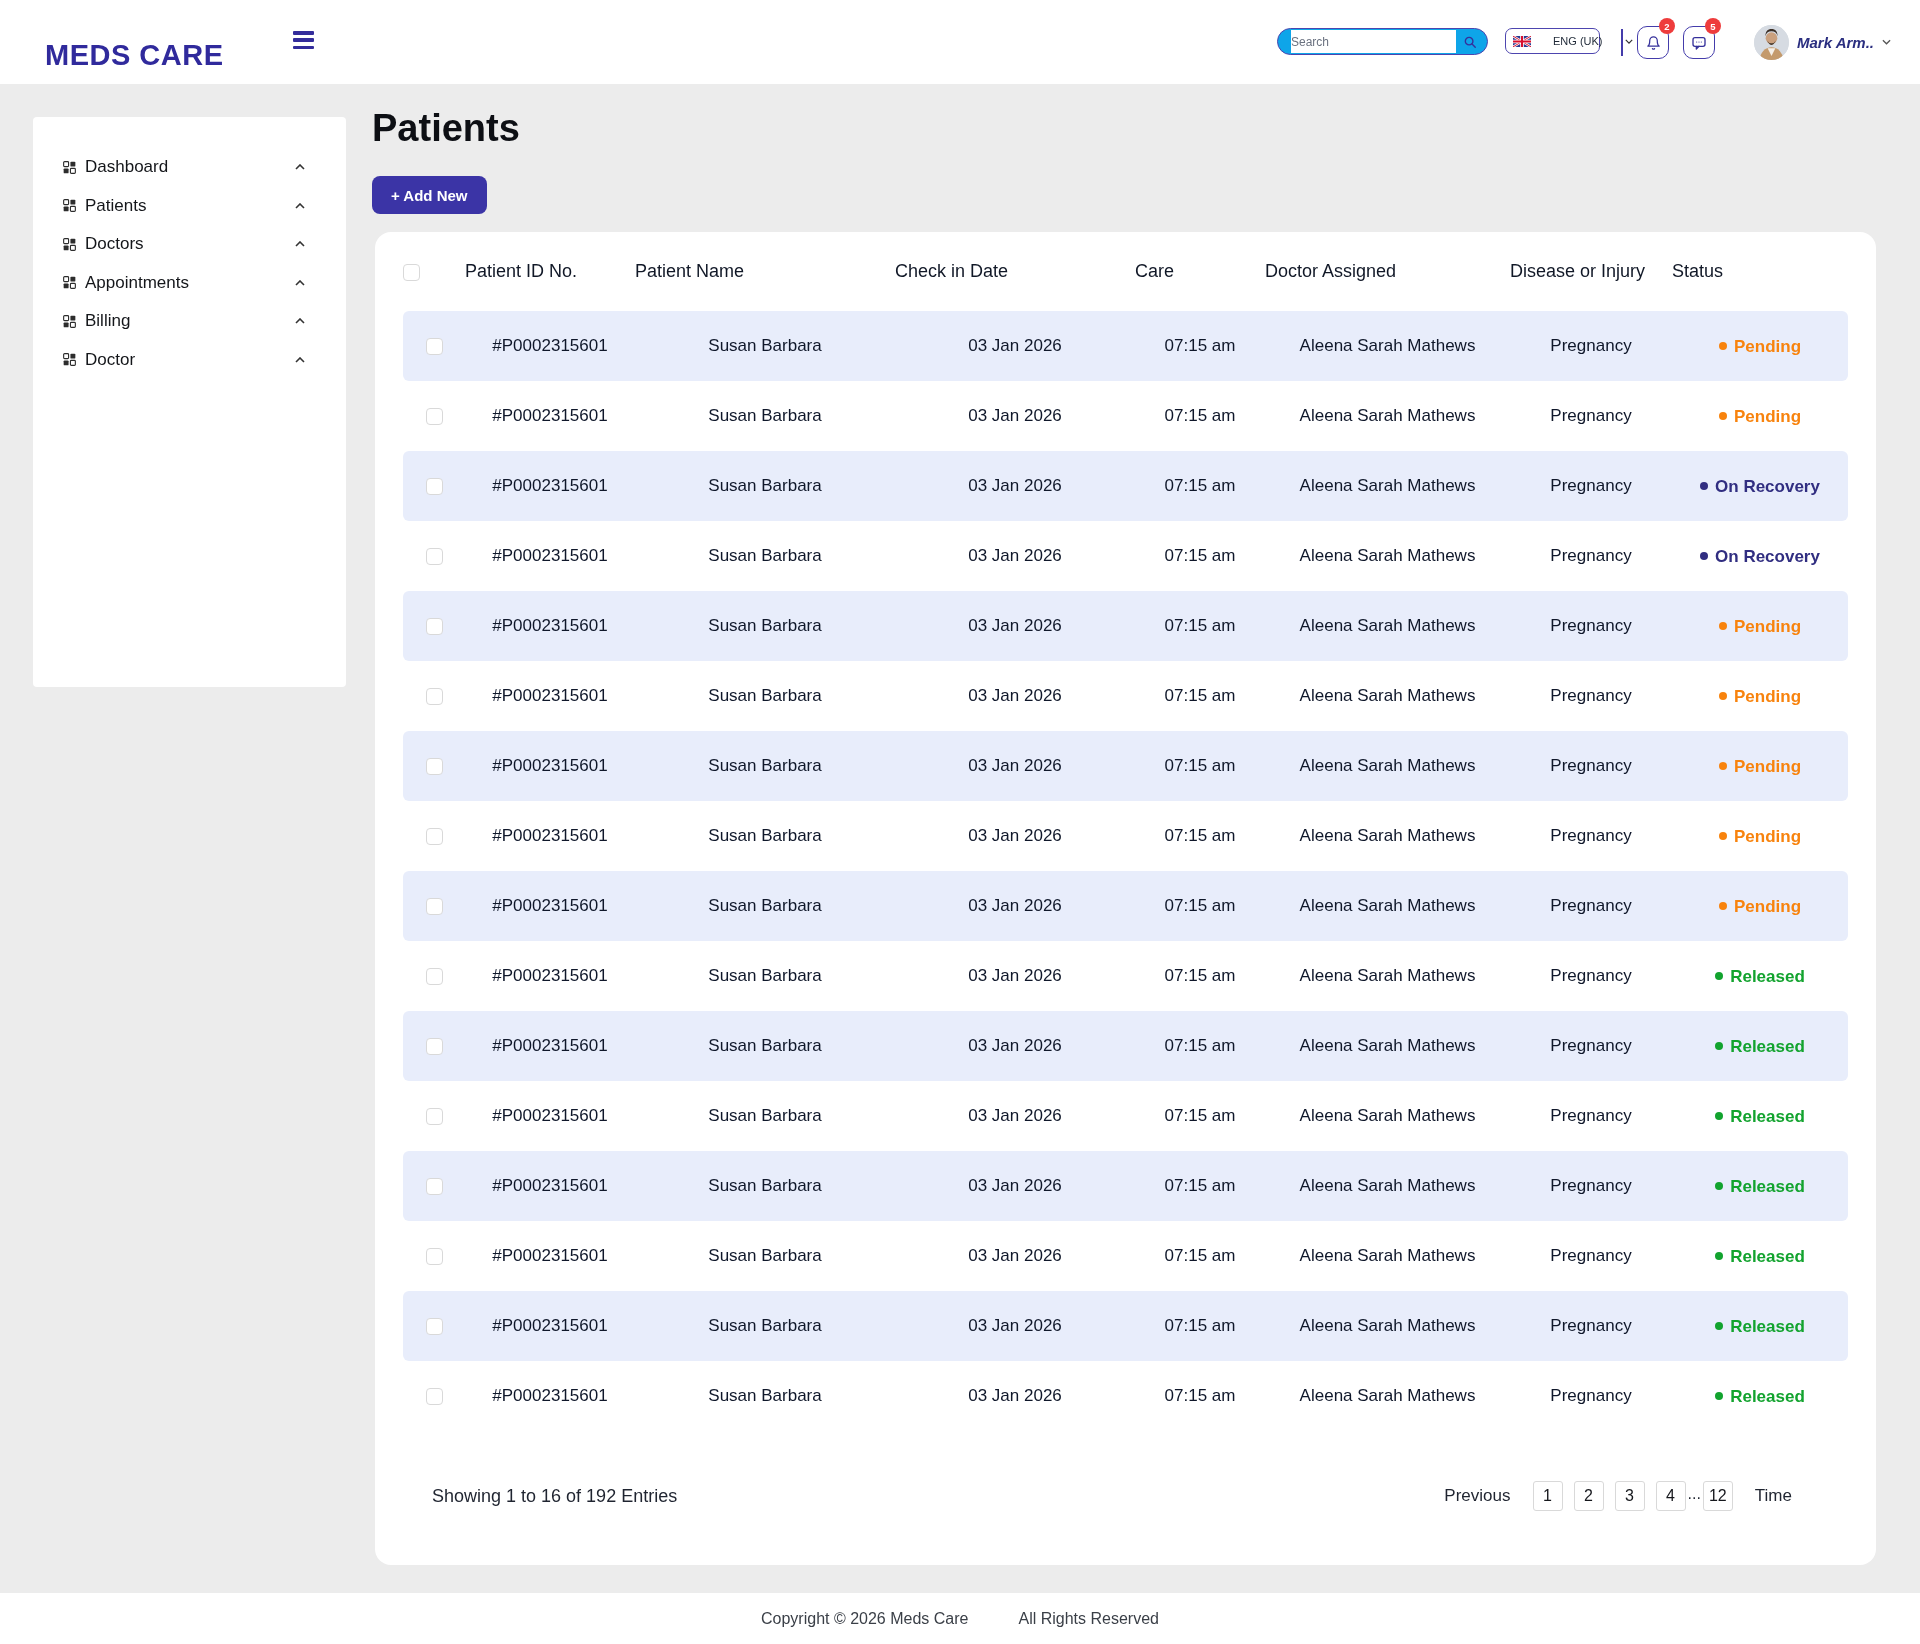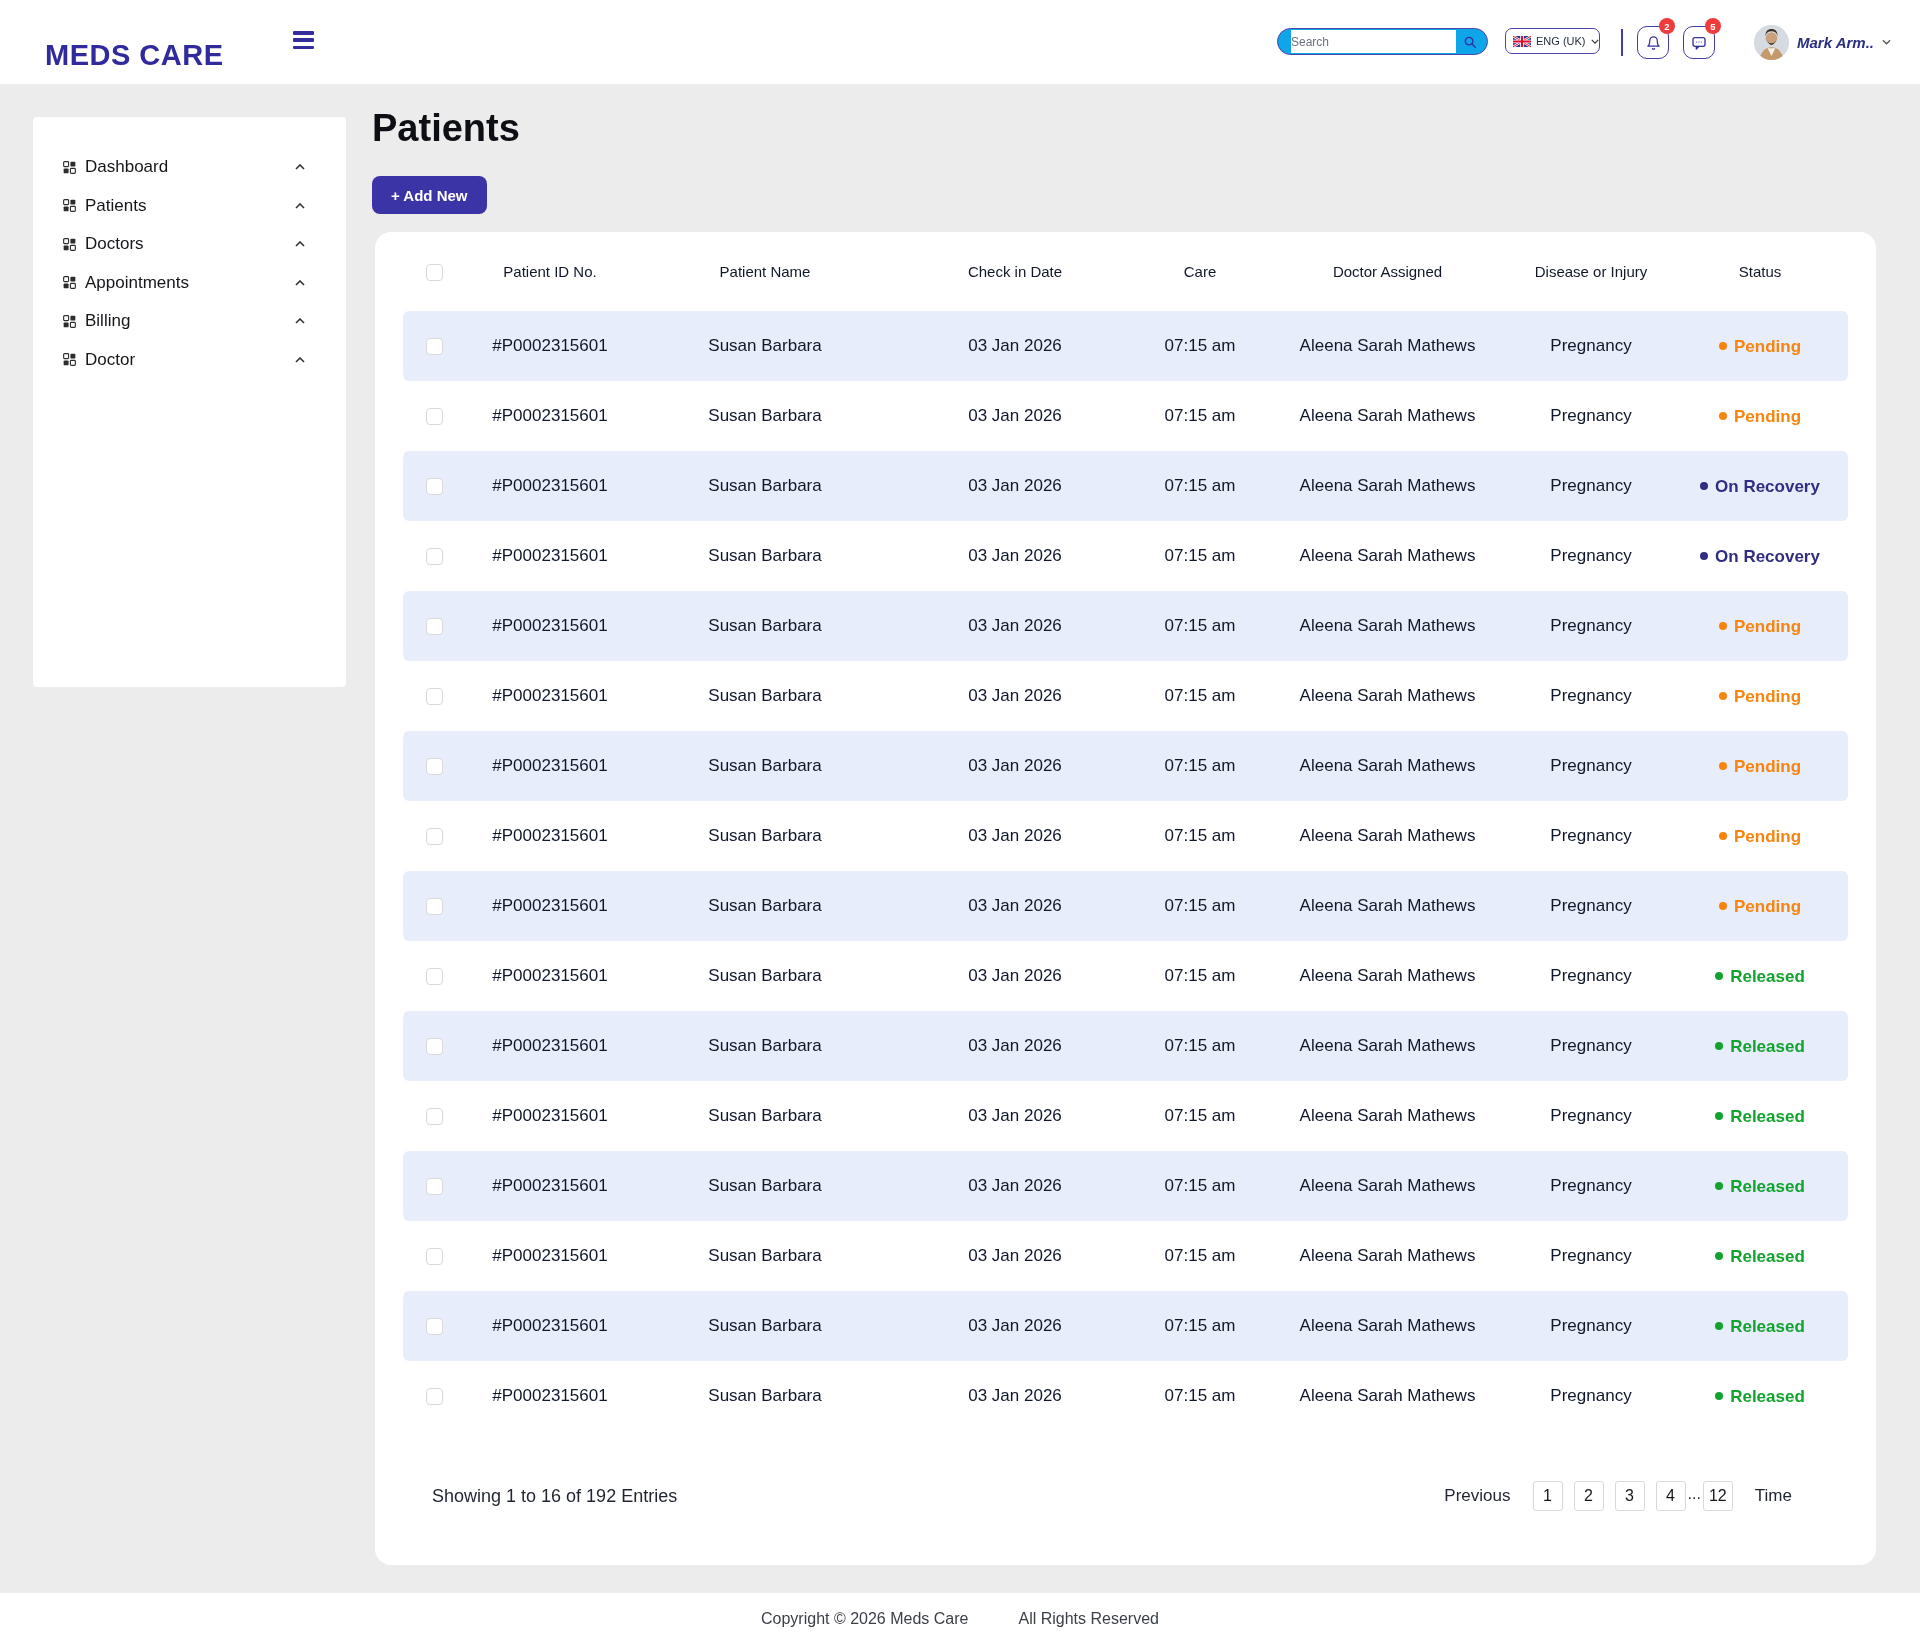--- a/index.html
+++ b/index.html
@@ -19,21 +19,21 @@
                background:none; border:none; cursor:pointer; }
   .hamburger span { display:block; width:21px; height:3.6px; background:#332c9b; border-radius:1px; margin-bottom:3.8px; }
   .search-wrap { position:absolute; left:1277px; top:28px; width:211px; height:27px;
                  border:1px solid #4d45af; border-radius:14px; background:#0ea5e9; }
   .search-wrap input { position:absolute; left:13px; top:1px; width:165px; height:23px; border:none; outline:none;
                  font-size:12px; color:#333; font-family:"Liberation Sans","DejaVu Sans",sans-serif; }
   .search-wrap input::placeholder { color:#6b7280; }
   .search-ic { position:absolute; right:10px; top:5.5px; }
   .lang-btn { position:absolute; left:1505px; top:28px; height:26px; width:95px;
               border:1px solid #4d45af; border-radius:7px; background:#fff; cursor:pointer;
-              display:flex; align-items:center; gap:5px; padding:0 7px; }
+              display:flex; align-items:center; gap:22px; padding:0 7px; }
   .lang-label { font-size:11px; color:#1f2937; white-space:nowrap; }
   .hdr-divider { position:absolute; left:1621px; top:29px; width:2px; height:27px; background:#443cab; }
   .icon-btn { position:absolute; top:26px; width:32px; height:33px; border:1.6px solid #443cab; border-radius:10px;
               background:#fff; cursor:pointer; display:flex; align-items:center; justify-content:center; }
   .bell-btn { left:1637px; }
   .msg-btn  { left:1683px; }
   .badge { position:absolute; top:18px; width:16px; height:16px; border-radius:50%; background:#ee3c3c;
            color:#fff; font-size:9.5px; font-weight:700; display:flex; align-items:center; justify-content:center; z-index:6; }
   .badge-bell { left:1659px; }
   .badge-msg  { left:1705px; }
@@ -46,21 +46,21 @@
   .grid-ic { display:flex; margin-right:9px; }
   .side-label { font-size:17px; color:#14161a; }
   .chev-up { margin-left:auto; display:flex; }
   
   .page-title { position:absolute; left:372px; top:107px; font-size:38px; font-weight:800; color:#0d0f14; }
   .add-btn { position:absolute; left:372px; top:176px; height:38px; padding:0 19px;
              background:#3b34a6; color:#fff; border:none; border-radius:8px;
              font-size:15px; font-weight:600; cursor:pointer; font-family:"Liberation Sans","DejaVu Sans",sans-serif; }
   .card { position:absolute; left:375px; top:232px; width:1501px; height:1333px; background:#fff; border-radius:16px; }
   table { border-collapse:collapse; table-layout:fixed; width:1445px; margin:0 28px; }
-  thead th { height:79px; font-size:15px; font-weight:500; color:#111827; text-align:center; }
+  thead th { height:79px; font-size:18px; font-weight:500; color:#111827; text-align:left; }
   tbody td { height:70px; font-size:17px; color:#0f172a; text-align:center; }
   tbody tr:nth-child(odd) td { background:#e8edfb; }
   tbody tr:nth-child(odd) td:first-child { border-radius:6px 0 0 6px; }
   tbody tr:nth-child(odd) td:last-child  { border-radius:0 6px 6px 0; }
   .cb { width:17px; height:17px; border:1.5px solid #d9d9d9; border-radius:4px; background:#fff;
         display:inline-block; vertical-align:middle; cursor:pointer; }
   .c-status { font-weight:700; }
   .dot { display:inline-block; width:8px; height:8px; border-radius:50%; background:currentColor;
          margin-right:7px; vertical-align:middle; }
   .st-label { vertical-align:middle; }

